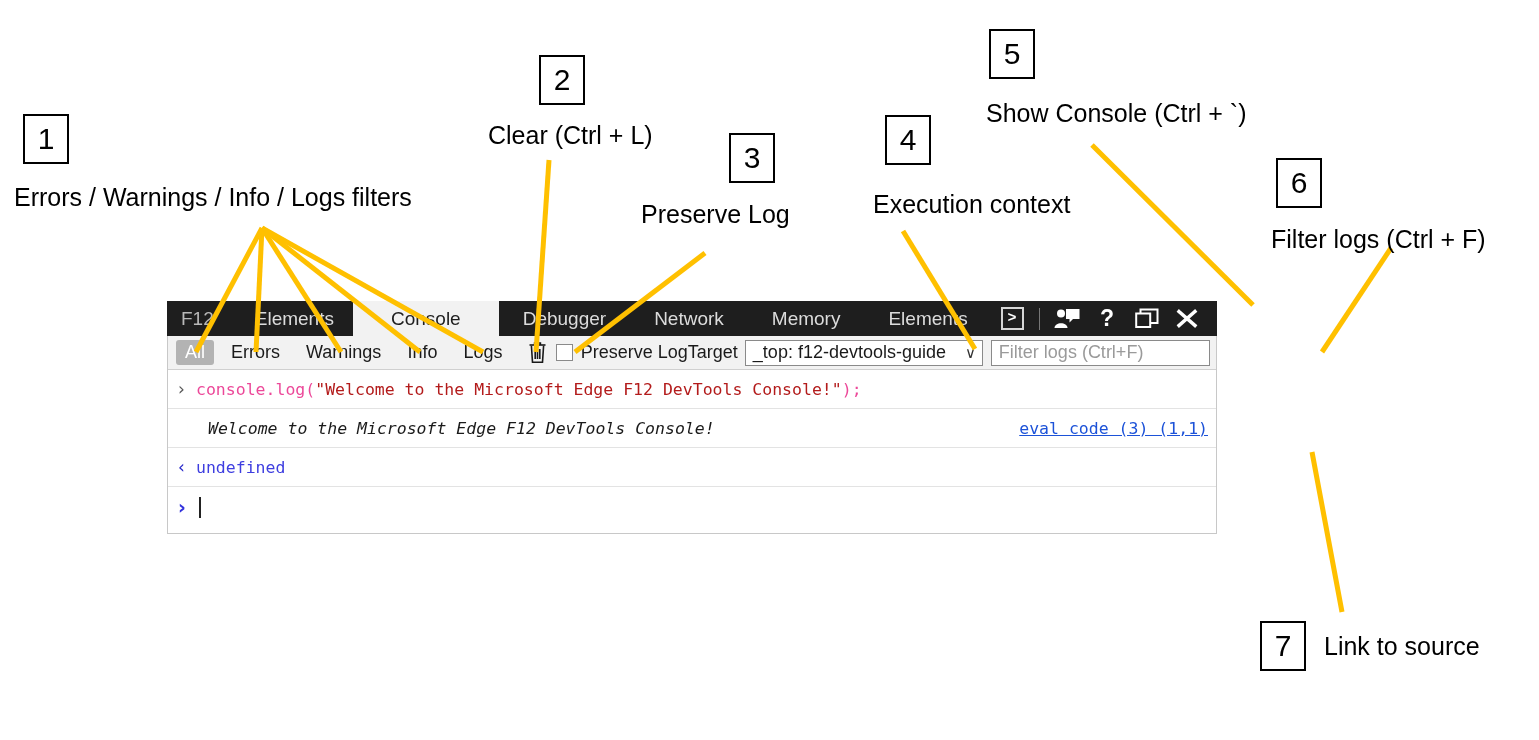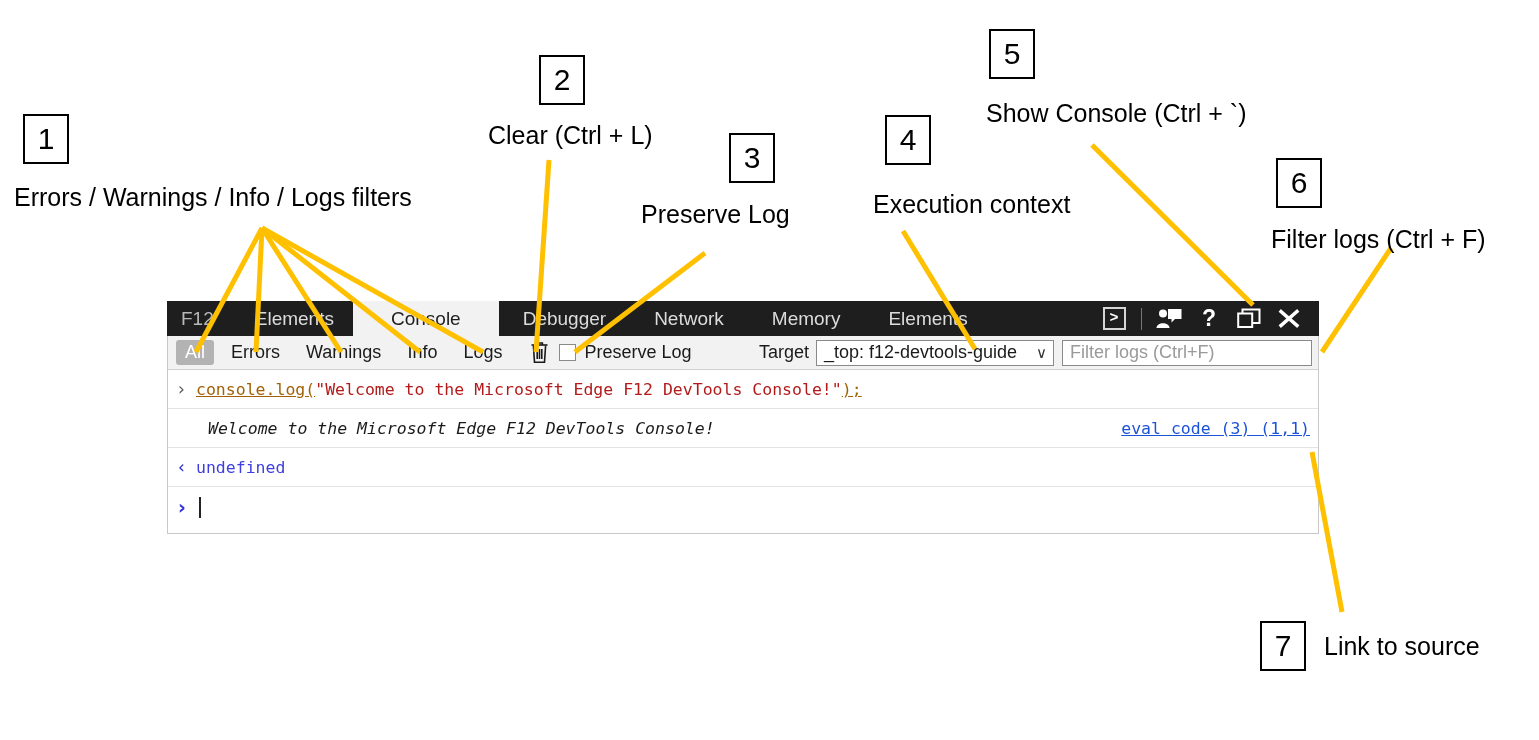--- a/index.html
+++ b/index.html
@@ -49,21 +49,21 @@
     color: #000;
     z-index: 60;
     font-family: "Liberation Sans", sans-serif;
   }
 
   
   #devtools-window {
     position: absolute;
     left: 167px;
     top: 301px;
-    width: 1152px;
+    width: 1050px;
     height: 233px;
     background: #ffffff;
     box-sizing: border-box;
     z-index: 10;
     border: 1px solid #c8c8c8;
     border-top: none;
   }
 
   
   #tabstrip {
@@ -232,21 +232,21 @@
   }
   .chev-in  { color: #5a5a5a; }
   .chev-out { color: #2a2aca; }
   .chev-prompt { color: #3333dd; font-weight: bold; font-size: 19px; }
 
   .code-text {
     font-size: 16.5px;
     white-space: pre;
     letter-spacing: 0px;
   }
-  .tok-plain  { color: #a16207; text-decoration: underline; }
+  .tok-plain  { color: #ec4899; }
   .tok-string { color: #b31b1b; }
   .tok-result { color: #3e3ee0; }
   .msg-text   { color: #1a1a1a; font-size: 16.5px; white-space: pre; font-style: italic; }
   .indent-msg { padding-left: 30px; }
 
   #source-link {
     margin-left: auto;
     font-size: 16.5px;
     color: #1c52d8;
     text-decoration: underline;

